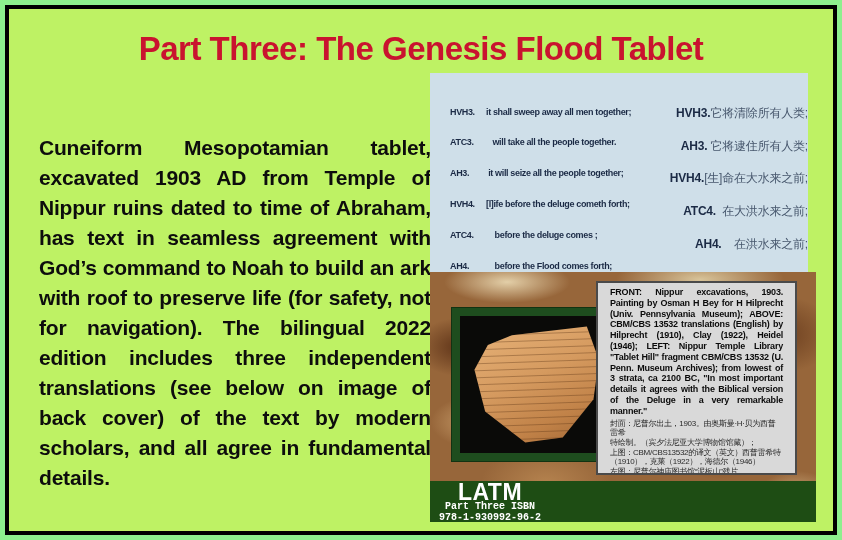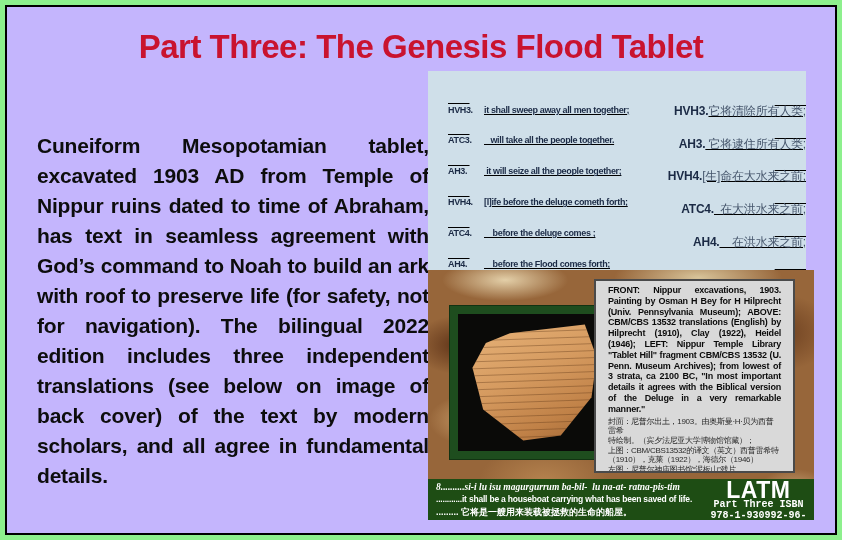--- a/index.html
+++ b/index.html
@@ -1,26 +1,26 @@
 <!DOCTYPE html>
 <html><head>
 <meta charset="utf-8">
 <style>
   * { margin:0; padding:0; box-sizing:border-box; }
   html,body { width:842px; height:540px; background:#ffffff; font-family:"Liberation Sans", sans-serif; }
   .frame { position:absolute; top:0; left:0; width:842px; height:540px; background:#8df08d; }
-  .inner { position:absolute; top:5px; left:5px; right:5px; bottom:5px; background:#c4b5fd; border:2px solid #000000; }
+  .inner { position:absolute; top:5px; left:5px; right:5px; bottom:5px; background:#bef264; border:4px solid #000000; }
   .title { position:absolute; top:21px; left:0; right:0; text-align:center; font-weight:bold;
            font-size:33px; letter-spacing:-0.5px; color:#c9132f; }
   .body-text { position:absolute; top:78px; left:30px; width:392px; font-weight:bold; color:#0d0d0d;
            font-size:21px; line-height:30px; text-align:justify; letter-spacing:-0.2px;margin-top:46px; }
   
   .cover { position:absolute; left:421px; top:64px; width:386px; height:449px; }
   .blue-panel { position:relative; width:378px; height:199px; background:#cfdfe9; display:flex;
-           padding:13px 0 0 20px; overflow:hidden;text-decoration:underline; }
+           padding:13px 0 0 20px; overflow:hidden; }
   .col { white-space:pre-wrap; }
   .col-en { width:188px; font-size:9px; line-height:10.3px; letter-spacing:-0.35px; color:#1b2a45; font-weight:bold; }
   .col-zh { width:178px; font-size:12px; line-height:10.9px; letter-spacing:-0.2px; color:#46566c;text-align:right; }
   .trow { padding-left:36px; text-indent:-36px; white-space:pre-wrap; }
   .tlabel { display:inline-block; min-width:36px; text-indent:0; font-weight:bold; color:#1b2a45; }
   .tlabel:empty { display:none; }
   .painting { position:relative; width:386px; height:250px; overflow:hidden; background-color:#97663a;
       background-image:
         radial-gradient(ellipse 90px 30px at 20% 4%, #e3cfa8 0%, rgba(227,207,168,0) 70%),
         radial-gradient(ellipse 120px 35px at 70% 3%, #d8c49a 0%, rgba(216,196,154,0) 70%),
@@ -115,25 +115,20 @@
 特绘制。（宾夕法尼亚大学博物馆馆藏）；
 上图：CBM/CBS13532的译文（英文）西普雷希特
 （1910），克莱（1922），海德尔（1946）
 左图：尼普尔神庙图书馆“泥板山”残片
 CBM/CBS 13532（宾夕法尼亚大学博物馆馆藏）；
 约公元前2100年掩埋在三层地层的最底层。“此残片与
 《圣经》版本的大洪水记录在大多数非常重要的细节上
 都非比寻常地吻合。”</p>
         </div>
         <div class="footer-bar">
-          <div class="bar-left">
-            <div class="bar-translit">8..........si-i lu isu magurgurrum ba-bil-  lu na-at- ratna-pis-tim</div>
-            <div class="bar-en">............it shall be a houseboat carrying what has been saved of life.</div>
-            <div class="bar-zh">......... 它将是一艘用来装载被拯救的生命的船屋。</div>
-          </div>
           <div class="bar-right">
             <div class="latm">LATM</div>
             <div class="isbn-label">Part Three ISBN</div>
             <div class="isbn-num">978-1-930992-96-2</div>
           </div>
         </div>
       </div>
 
     </div>
   </div>

